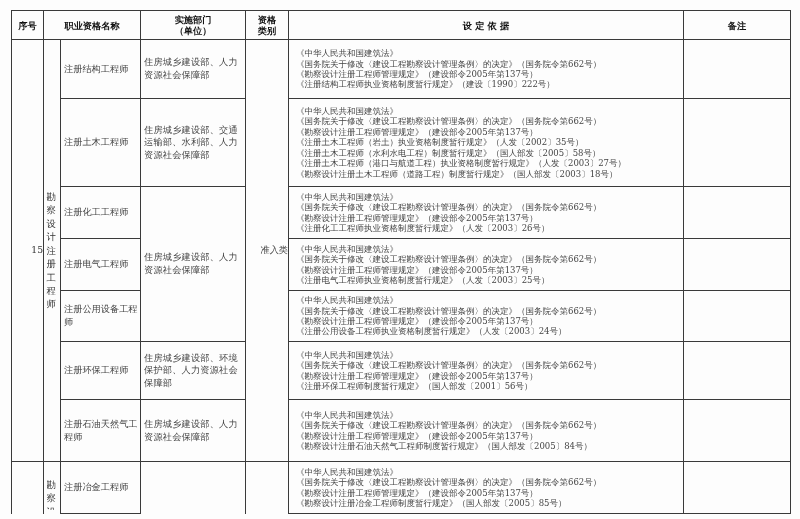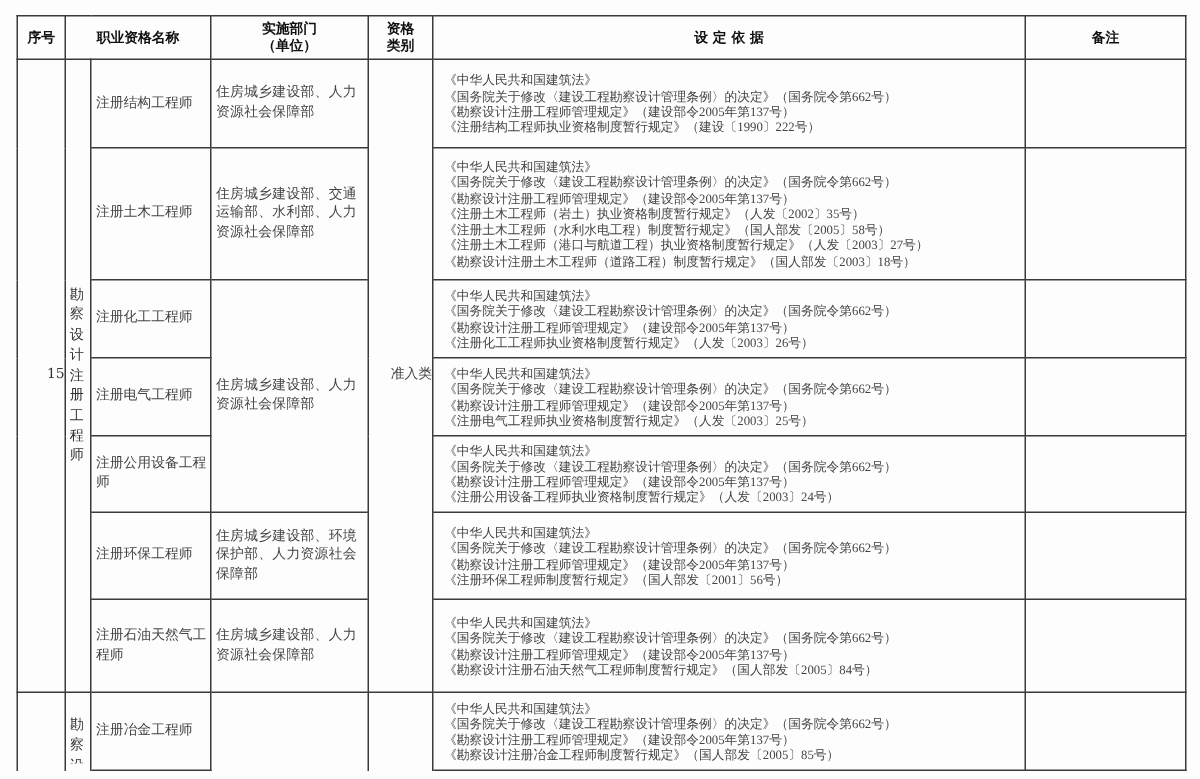--- a/index.html
+++ b/index.html
@@ -11,21 +11,21 @@
   table.qual td, table.qual th { border: 1px solid #3a3a3a; padding: 0; vertical-align: middle;
                font-size: 9.2px; line-height: 12.6px; overflow: hidden; }
   table.qual th { font-family: "DejaVu Sans", "Liberation Sans", sans-serif; font-weight: bold;
                   font-size: 9.2px; color: #111; text-align: center; height: 28px; line-height: 11px; }
   .seq { text-align: right; color: #333; }
   .group { text-align: center; }
   .vtext { display: inline-block; width: 11px; line-height: 13.4px; font-size: 9.4px; word-break: break-all; text-align: left; }
   .name { padding-left: 3px !important; padding-right: 2px !important; color: #444; }
   .dept { padding-left: 3px !important; padding-right: 2px !important; color: #444; letter-spacing: 0.2px; }
   .type { text-align: right; color: #444; }
-  .basis { padding-left: 7px !important; color: #444; font-size: 8.5px !important; line-height: 10.4px !important; font-family: Liberation Serif, serif; }
+  .basis { padding-left: 7px !important; color: #444; font-size: 8.5px !important; line-height: 10.4px !important; }
   .basis div { white-space: nowrap; }
   .remark { }
   .inner-name { border-left: 1.5px solid #222 !important; }
   .cut-row td { border-bottom: none !important; }
 </style>
 </head>
 <body>
 
 <div class="page">
 <table class="qual">

